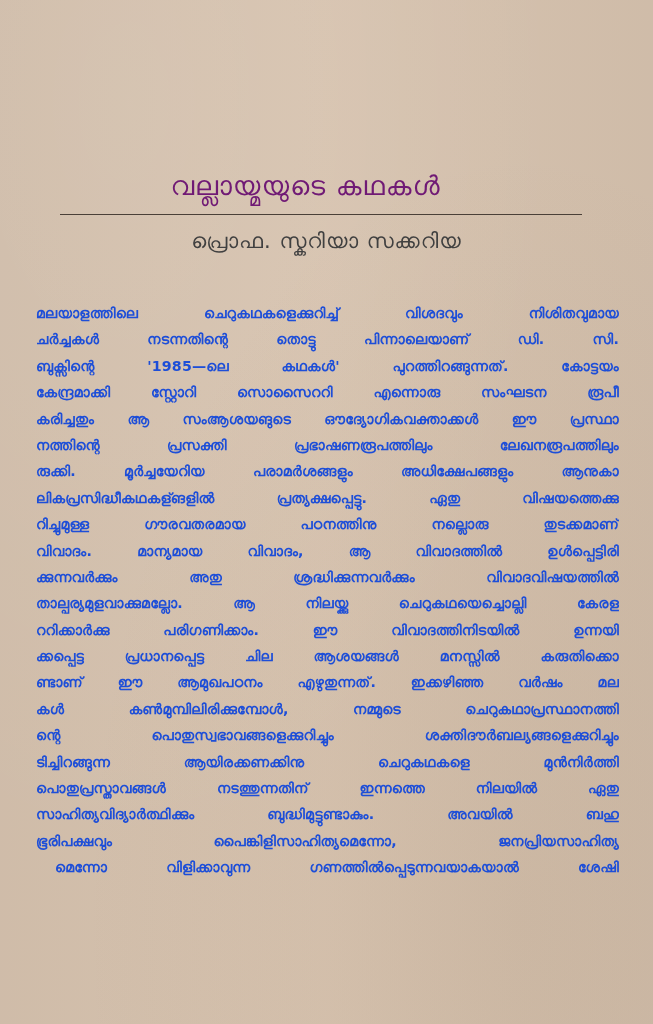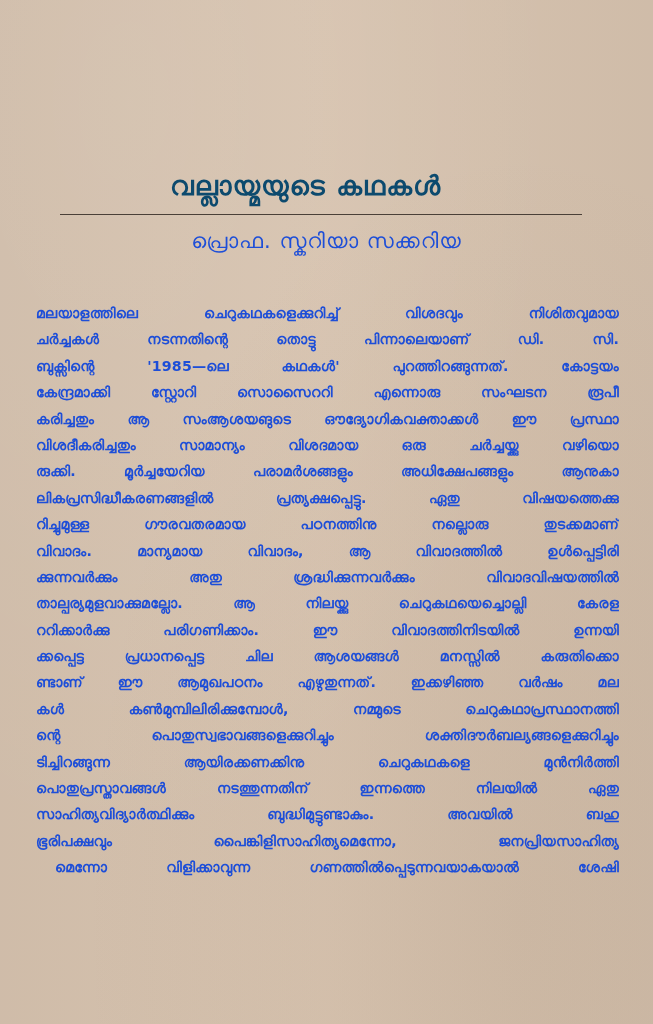--- a/index.html
+++ b/index.html
@@ -26,43 +26,43 @@
       width: 653px;
       height: 1024px;
     }
     .title {
       position: absolute;
       left: 0;
       width: 611px;
       top: 168px;
       text-align: center;
       font-size: 27px;
-      font-weight: bold;
+      font-weight: normal;
       letter-spacing: 1px;
-      color: #0c4a6e;
+      color: #701a75;
       line-height: 36px;
     }
     .rule {
       position: absolute;
       left: 60px;
       top: 214px;
       width: 522px;
       height: 0;
       border-top: 1.5px solid #4a4038;
     }
     .author {
       position: absolute;
       left: 0;
       width: 653px;
       top: 226px;
       text-align: center;
       font-size: 21px;
       font-weight: normal;
       letter-spacing: 1px;
-      color: #1d4ed8;
+      color: #404040;
       line-height: 30px;
     }
     .body-text {
       position: absolute;
       left: 36px;
       top: 300px;
       width: 583px;
     }
     .line {
       display: block;
@@ -89,23 +89,23 @@
   <div class="title">വല്ലായ്മയുടെ കഥകൾ</div>
   <div class="rule"></div>
   <div class="author">പ്രൊഫ. സ്കറിയാ സക്കറിയ</div>
 
   <div class="body-text">
     <span class="line">മലയാളത്തിലെ ചെറുകഥകളെക്കുറിച്ച് വിശദവും നിശിതവുമായ</span>
     <span class="line">ചർച്ചകൾ നടന്നതിന്റെ തൊട്ടു പിന്നാലെയാണ് ഡി. സി.</span>
     <span class="line">ബുക്സിന്റെ '1985—ലെ കഥകൾ' പുറത്തിറങ്ങുന്നത്. കോട്ടയം</span>
     <span class="line">കേന്ദ്രമാക്കി സ്റ്റോറി സൊസൈററി എന്നൊരു സംഘടന രൂപീ</span>
     <span class="line">കരിച്ചതും ആ സംആശയങുടെ ഔദ്യോഗികവക്താക്കൾ ഈ പ്രസ്ഥാ</span>
-    <span class="line">വിശദീകരിച്ചതും സാമാന്യം വിശദമായ ഒരു ചർച്ചയ്ക്കു വഴിയൊ</span>
+    <span class="line">നത്തിന്റെ പ്രസക്തി പ്രഭാഷണരൂപത്തിലും ലേഖനരൂപത്തിലും</span>
     <span class="line">രുക്കി. മൂർച്ചയേറിയ പരാമർശങ്ങളും അധിക്ഷേപങ്ങളും ആനുകാ</span>
-    <span class="line">ലികപ്രസിദ്ധീകരണങ്ങളിൽ പ്രത്യക്ഷപ്പെട്ടു. ഏതു വിഷയത്തെക്കു</span>
+    <span class="line">ലികപ്രസിദ്ധീകഥകള്ങളിൽ പ്രത്യക്ഷപ്പെട്ടു. ഏതു വിഷയത്തെക്കു</span>
     <span class="line">റിച്ചുമുള്ള ഗൗരവതരമായ പഠനത്തിനു നല്ലൊരു തുടക്കമാണ്</span>
     <span class="line">വിവാദം. മാന്യമായ വിവാദം, ആ വിവാദത്തിൽ ഉൾപ്പെട്ടിരി</span>
     <span class="line">ക്കുന്നവർക്കും അതു ശ്രദ്ധിക്കുന്നവർക്കും വിവാദവിഷയത്തിൽ</span>
     <span class="line">താല്പര്യമുളവാക്കുമല്ലോ. ആ നിലയ്ക്കു ചെറുകഥയെച്ചൊല്ലി കേരള</span>
     <span class="line">ററിക്കാർക്കു പരിഗണിക്കാം. ഈ വിവാദത്തിനിടയിൽ ഉന്നയി</span>
     <span class="line">ക്കപ്പെട്ട പ്രധാനപ്പെട്ട ചില ആശയങ്ങൾ മനസ്സിൽ കരുതിക്കൊ</span>
     <span class="line">ണ്ടാണ് ഈ ആമുഖപഠനം എഴുതുന്നത്. ഇക്കഴിഞ്ഞ വർഷം മല</span>
     <span class="line">കൾ കൺമുമ്പിലിരിക്കുമ്പോൾ, നമ്മുടെ ചെറുകഥാപ്രസ്ഥാനത്തി</span>
     <span class="line">ന്റെ പൊതുസ്വഭാവങ്ങളെക്കുറിച്ചും ശക്തിദൗർബല്യങ്ങളെക്കുറിച്ചും</span>
     <span class="line">ടിച്ചിറങ്ങുന്ന ആയിരക്കണക്കിനു ചെറുകഥകളെ മുൻനിർത്തി</span>

